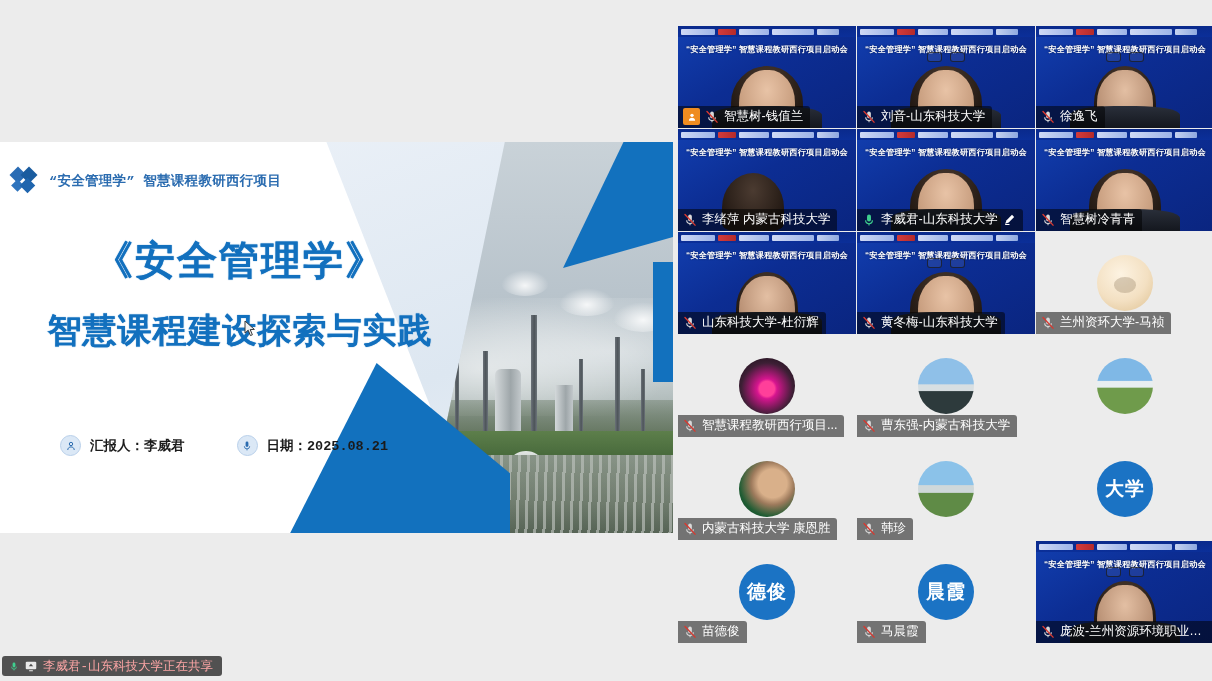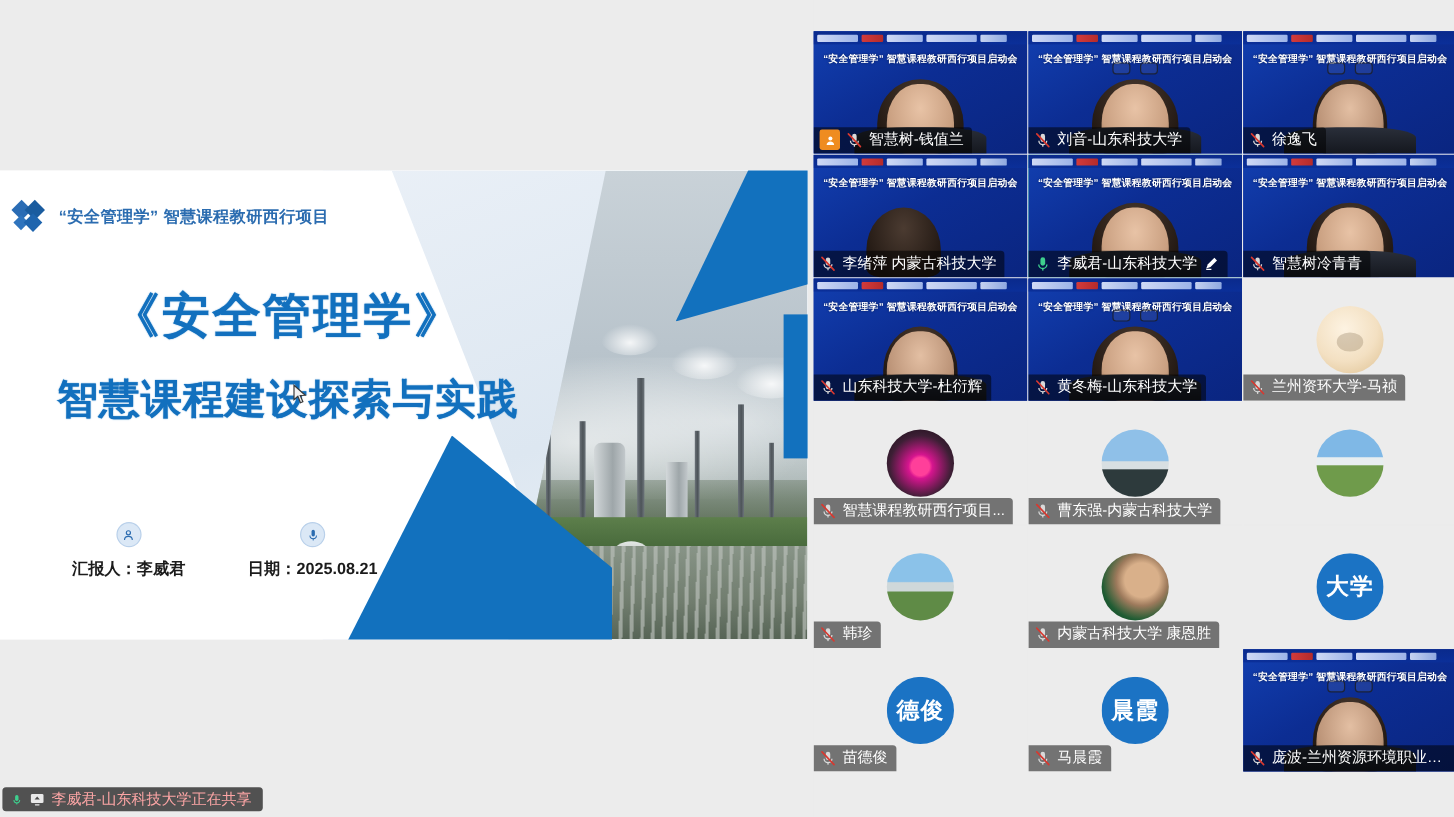--- a/index.html
+++ b/index.html
@@ -10,20 +10,21 @@
     background: #ececec;
   }
   #app { position: relative; width: 1212px; height: 681px; background: #ececec; }
 
   
   .share-area {
     position: absolute; left: 0; top: 0;
     width: 678px; height: 681px;
     background: #ececec;
     overflow: hidden;
+    font-family: Liberation Mono, monospace;
   }
   .slide {
     position: absolute; left: 0; top: 142px;
     width: 673px; height: 391px;
     background: #ffffff;
     overflow: hidden;
   }
   
   .slide-wash {
     position: absolute; right: 0; top: 0; width: 60%; height: 100%;
@@ -117,21 +118,21 @@
     font-size: 40px; font-weight: bold; color: #1270be; letter-spacing: 2px; line-height: 1.1;
     text-shadow: 0 0 1px #1270be;
   }
   .slide-title2 {
     margin-top: 28px;
     font-size: 34px; font-weight: bold; color: #1270be; letter-spacing: 1px; line-height: 1.15;
     text-shadow: 0 0 1px #1270be;
   }
 
   .slide-meta { position: absolute; left: 60px; top: 293px; display: flex; align-items: center; gap: 52px; z-index: 6; }
-  .meta-item { display: flex; align-items: center; gap: 9px; flex-direction: column; }
+  .meta-item { display: flex; align-items: center; gap: 9px; }
   .meta-badge {
     width: 21px; height: 21px; border-radius: 50%;
     background: #dbe8f6; border: 1px solid #b9d0ea;
     display: flex; align-items: center; justify-content: center;
     color: #2b6cb0;
   }
   .meta-label { font-size: 13.5px; font-weight: bold; color: #1b1b1b; white-space: nowrap; }
 
   .cursor { position: absolute; left: 244px; top: 320px; z-index: 20; }
 
@@ -657,51 +658,51 @@
 
     </div>
         </div>
         <div class="tile">
           <div class="avatar-wrap">
                 <div class="avatar av-grass"></div>
               </div>
         </div>
         <div class="tile">
           <div class="avatar-wrap">
+                <div class="avatar av-cat"></div>
+              </div>
+          <div class="nameplate ">
+
+      <span>
+              <svg class="ic" width="14" height="14" viewBox="0 0 24 24">
+  <rect x="8.8" y="2.6" width="6.4" height="11.6" rx="3.2" fill="#d9d9d9"></rect>
+  <path d="M6.4 12.4a5.6 5.6 0 0 0 11.2 0" stroke="#d9d9d9" stroke-width="1.9" fill="none"></path>
+  <rect x="11.1" y="17.8" width="1.8" height="3.2" fill="#d9d9d9"></rect>
+  <path d="M3.4 2.6 L20.6 20.8" stroke="#d8382f" stroke-width="2.4" stroke-linecap="round"></path>
+</svg>
+            </span>
+      <span class="nm">内蒙古科技大学 康恩胜</span>
+
+    </div>
+        </div>
+        <div class="tile">
+          <div class="avatar-wrap">
                 <div class="avatar av-lake"></div>
               </div>
           <div class="nameplate ">
 
       <span>
               <svg class="ic" width="14" height="14" viewBox="0 0 24 24">
   <rect x="8.8" y="2.6" width="6.4" height="11.6" rx="3.2" fill="#d9d9d9"></rect>
   <path d="M6.4 12.4a5.6 5.6 0 0 0 11.2 0" stroke="#d9d9d9" stroke-width="1.9" fill="none"></path>
   <rect x="11.1" y="17.8" width="1.8" height="3.2" fill="#d9d9d9"></rect>
   <path d="M3.4 2.6 L20.6 20.8" stroke="#d8382f" stroke-width="2.4" stroke-linecap="round"></path>
 </svg>
             </span>
       <span class="nm">韩珍</span>
-
-    </div>
-        </div>
-        <div class="tile">
-          <div class="avatar-wrap">
-                <div class="avatar av-cat"></div>
-              </div>
-          <div class="nameplate ">
-
-      <span>
-              <svg class="ic" width="14" height="14" viewBox="0 0 24 24">
-  <rect x="8.8" y="2.6" width="6.4" height="11.6" rx="3.2" fill="#d9d9d9"></rect>
-  <path d="M6.4 12.4a5.6 5.6 0 0 0 11.2 0" stroke="#d9d9d9" stroke-width="1.9" fill="none"></path>
-  <rect x="11.1" y="17.8" width="1.8" height="3.2" fill="#d9d9d9"></rect>
-  <path d="M3.4 2.6 L20.6 20.8" stroke="#d8382f" stroke-width="2.4" stroke-linecap="round"></path>
-</svg>
-            </span>
-      <span class="nm">内蒙古科技大学 康恩胜</span>
 
     </div>
         </div>
         <div class="tile">
           <div class="avatar-wrap">
                 <div class="avatar">
               <div class="avatar-initials">大学</div>
             </div>
               </div>
         </div>

